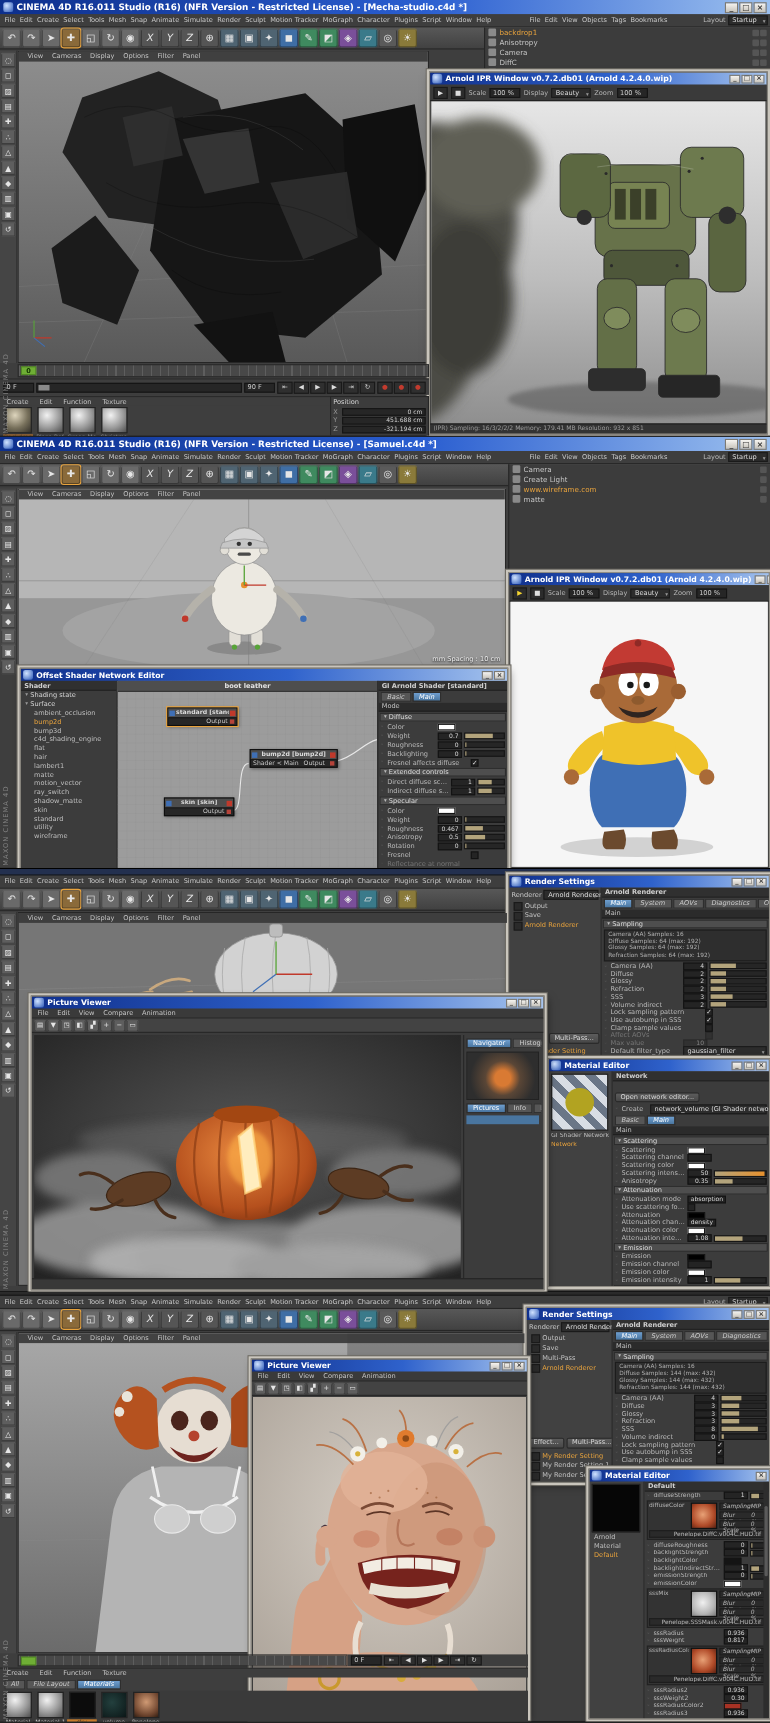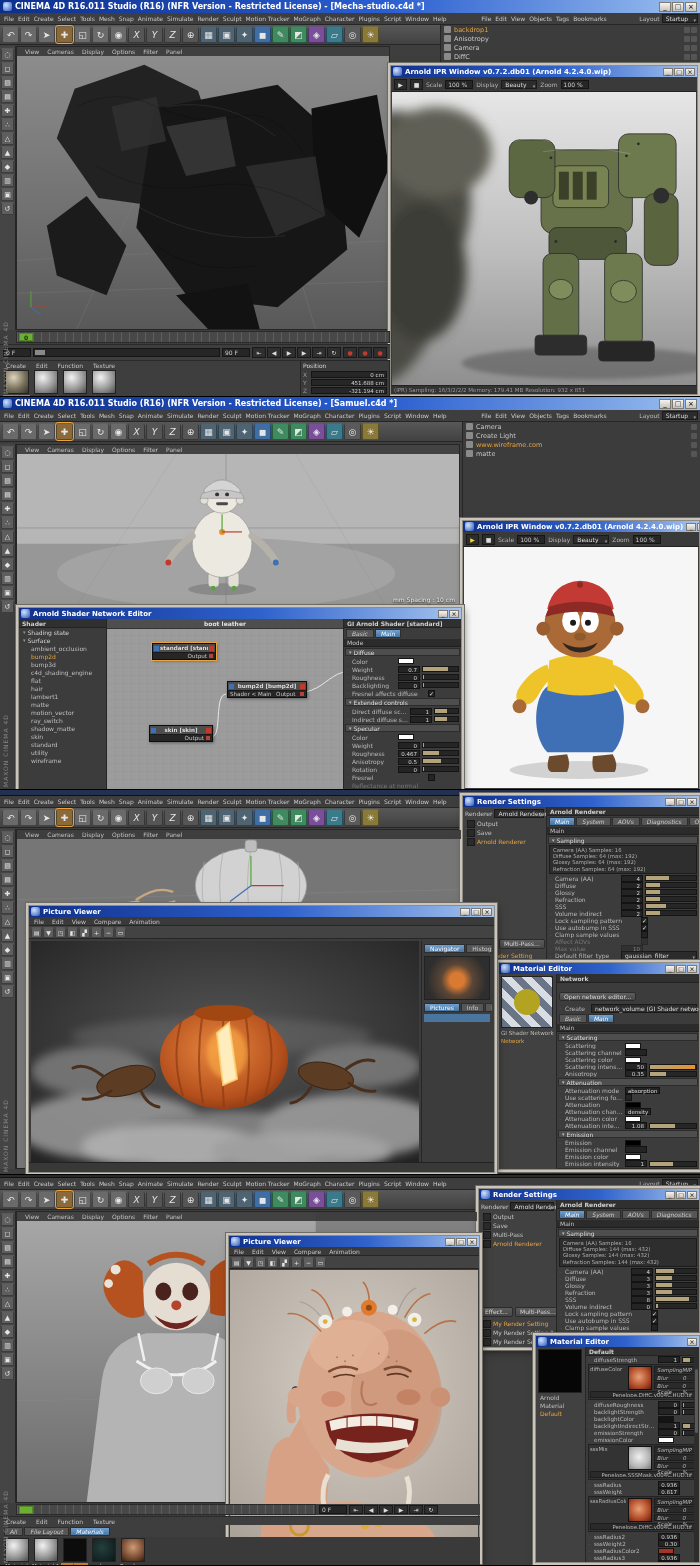--- a/index.html
+++ b/index.html
@@ -859,21 +859,21 @@
         <path d="M84 62 Q90 36 117 34 Q146 36 151 62 L146 66 Q117 56 88 66 Z" fill="#c23a33"></path>
         <path d="M86 60 Q117 50 148 60 L152 70 Q117 60 82 70 Z" fill="#8e2a26"></path>
         <circle cx="117" cy="38" r="3" fill="#8e2a26"></circle>
       </svg>
     </div>
   </div>
 
   <div class="subwin" style="left:18px;top:210px;width:444px;height:183px">
     <div class="stb">
       <span class="appicon"></span>
-      <span>Arnold Shader Network Editor</span>
+      <span>Offset Shader Network Editor</span>
       <span class="wbtns">
         <span class="wbtn">_</span>
         <span class="wbtn">×</span>
       </span>
     </div>
     <div class="abs" style="left:0;top:11px;width:88px;bottom:0;background:#3c3c3c;border-right:1px solid #262626;overflow:hidden">
       <div class="strip">Shader</div>
       <div class="tgroup">Shading state</div>
       <div class="tgroup">Surface</div>
       <div>

